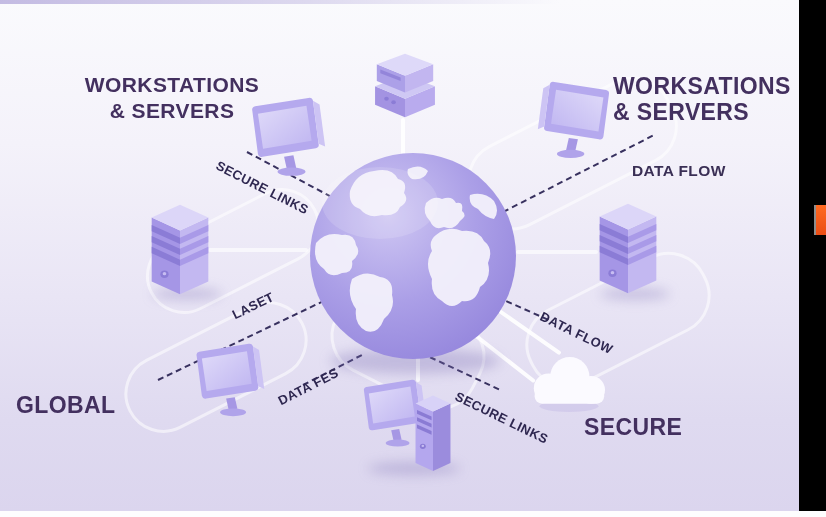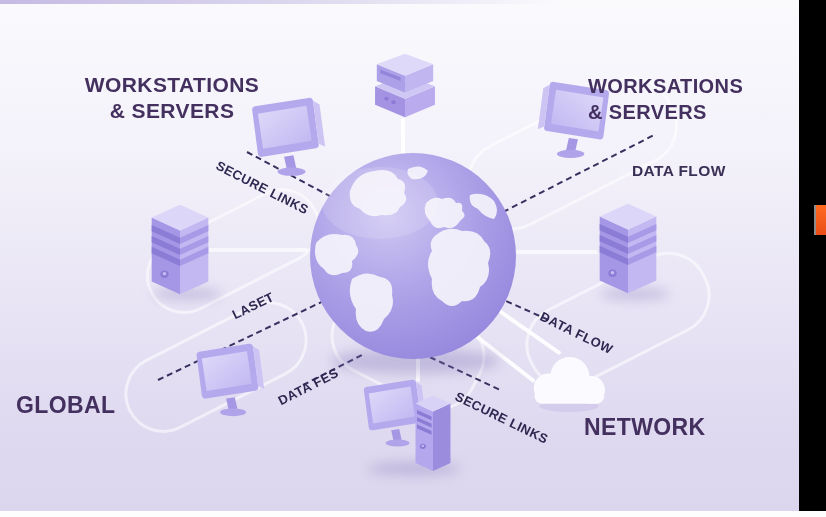--- a/index.html
+++ b/index.html
@@ -238,31 +238,31 @@
         <rect x="13" y="52" width="85" height="19" rx="9"></rect>
       </g>
     </svg>
   </div>
 
   <div class="heading center" style="left:58px;top:72px;width:228px;">
     <div>WORKSTATIONS</div>
     <div>&amp; SERVERS</div>
   </div>
 
-  <div class="heading" style="left:588px;top:73px;width:180px;font-size:20px;">
+  <div class="heading" style="left:613px;top:73px;width:180px;font-size:23px;">
     <div>WORKSATIONS</div>
     <div>&amp; SERVERS</div>
   </div>
 
   <div class="heading big" style="left:16px;top:391px;">
     <div>GLOBAL</div>
   </div>
 
   <div class="heading big" style="left:584px;top:413px;">
-    <div>NETWORK</div>
+    <div>SECURE</div>
   </div>
 
   <div class="link-label" style="left:217px;top:157px;transform:rotate(27deg);">SECURE LINKS</div>
   <div class="label-flat" style="left:632px;top:162px;">DATA FLOW</div>
   <div class="link-label" style="left:233px;top:308px;transform:rotate(-26deg);">LASET</div>
   <div class="link-label" style="left:279px;top:394px;transform:rotate(-27deg);">DATA FES</div>
   <div class="link-label" style="left:541px;top:308px;transform:rotate(26deg);">DATA FLOW</div>
   <div class="link-label" style="left:456px;top:388px;transform:rotate(26deg);">SECURE LINKS</div>
 
   <div class="black-strip">

